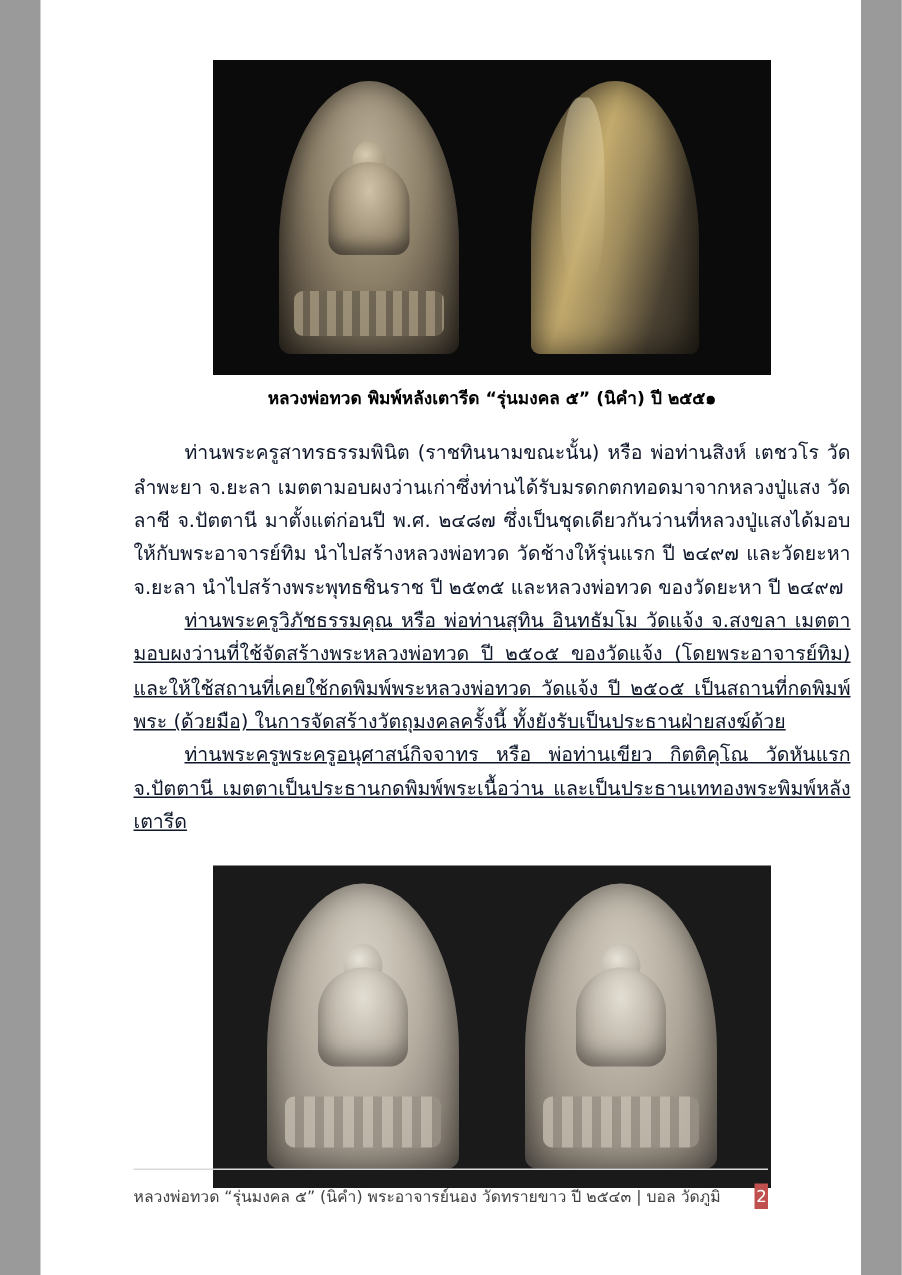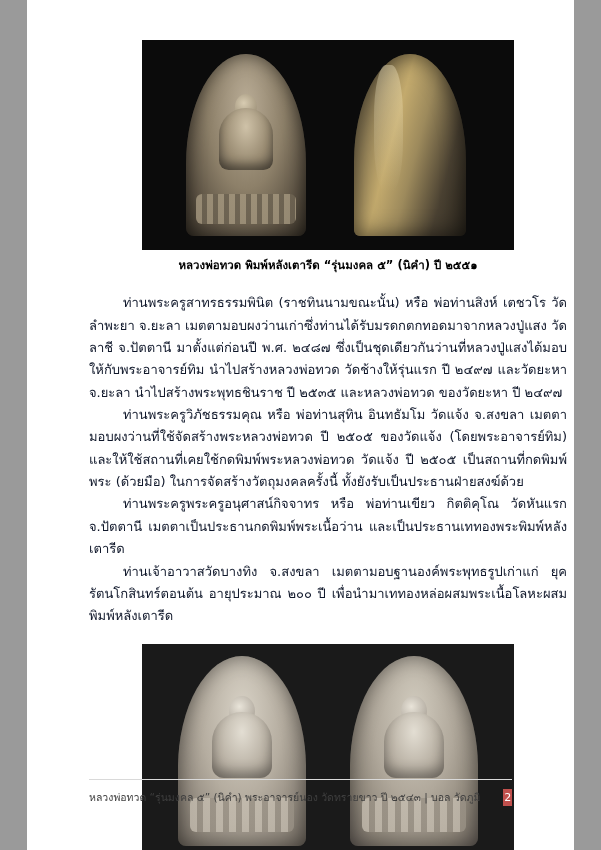--- a/index.html
+++ b/index.html
@@ -168,21 +168,21 @@
   }
   p.body-par {
     font-size: 13px;
     color: #0f172a;
     line-height: 1.72;
     margin: 0;
     text-align: justify;
     text-indent: 34px;
     word-break: break-word;
   }
-  .par-gap { margin-top: 2px; }
+  .par-gap { margin-top: 2px; text-decoration: underline; }
   .block-top-gap { margin-top: 18px; }
   .block-bottom-gap { margin-top: 16px; }
 
   
   .footer {
     position: absolute;
     left: 62px;
     right: 62px;
     bottom: 42px;
     height: 22px;
@@ -224,21 +224,20 @@
         <div class="base"></div>
       </div>
       <div class="amulet-b"></div>
     </div>
     <div class="caption">หลวงพ่อทวด พิมพ์หลังเตารีด “รุ่นมงคล ๕” (นิคำ) ปี ๒๕๕๑</div>
 
     <div class="block-top-gap">
       <p class="body-par">ท่านพระครูสาทรธรรมพินิต (ราชทินนามขณะนั้น) หรือ พ่อท่านสิงห์ เตชวโร วัดลำพะยา จ.ยะลา เมตตามอบผงว่านเก่าซึ่งท่านได้รับมรดกตกทอดมาจากหลวงปู่แสง วัดลาชี จ.ปัตตานี มาตั้งแต่ก่อนปี พ.ศ. ๒๔๘๗ ซึ่งเป็นชุดเดียวกันว่านที่หลวงปู่แสงได้มอบให้กับพระอาจารย์ทิม นำไปสร้างหลวงพ่อทวด วัดช้างให้รุ่นแรก ปี ๒๔๙๗ และวัดยะหา จ.ยะลา นำไปสร้างพระพุทธชินราช ปี ๒๕๓๕ และหลวงพ่อทวด ของวัดยะหา ปี ๒๔๙๗</p>
       <p class="body-par par-gap">ท่านพระครูวิภัชธรรมคุณ หรือ พ่อท่านสุทิน อินทธัมโม วัดแจ้ง จ.สงขลา เมตตามอบผงว่านที่ใช้จัดสร้างพระหลวงพ่อทวด ปี ๒๕๐๕ ของวัดแจ้ง (โดยพระอาจารย์ทิม) และให้ใช้สถานที่เคยใช้กดพิมพ์พระหลวงพ่อทวด วัดแจ้ง ปี ๒๕๐๕ เป็นสถานที่กดพิมพ์พระ (ด้วยมือ) ในการจัดสร้างวัตถุมงคลครั้งนี้ ทั้งยังรับเป็นประธานฝ่ายสงฆ์ด้วย</p>
       <p class="body-par par-gap">ท่านพระครูพระครูอนุศาสน์กิจจาทร หรือ พ่อท่านเขียว กิตติคุโณ วัดหันแรก จ.ปัตตานี เมตตาเป็นประธานกดพิมพ์พระเนื้อว่าน และเป็นประธานเททองพระพิมพ์หลังเตารีด</p>
-      <p class="body-par par-gap">ท่านเจ้าอาวาสวัดบางทิง จ.สงขลา เมตตามอบฐานองค์พระพุทธรูปเก่าแก่ ยุครัตนโกสินทร์ตอนต้น อายุประมาณ ๒๐๐ ปี เพื่อนำมาเททองหล่อผสมพระเนื้อโลหะผสมพิมพ์หลังเตารีด</p>
     </div>
 
     <div class="block-bottom-gap">
       <div class="figure-bottom">
         <div class="amulet-c">
           <div class="head2"></div>
           <div class="monk2"></div>
           <div class="base2"></div>
         </div>
         <div class="amulet-d">

